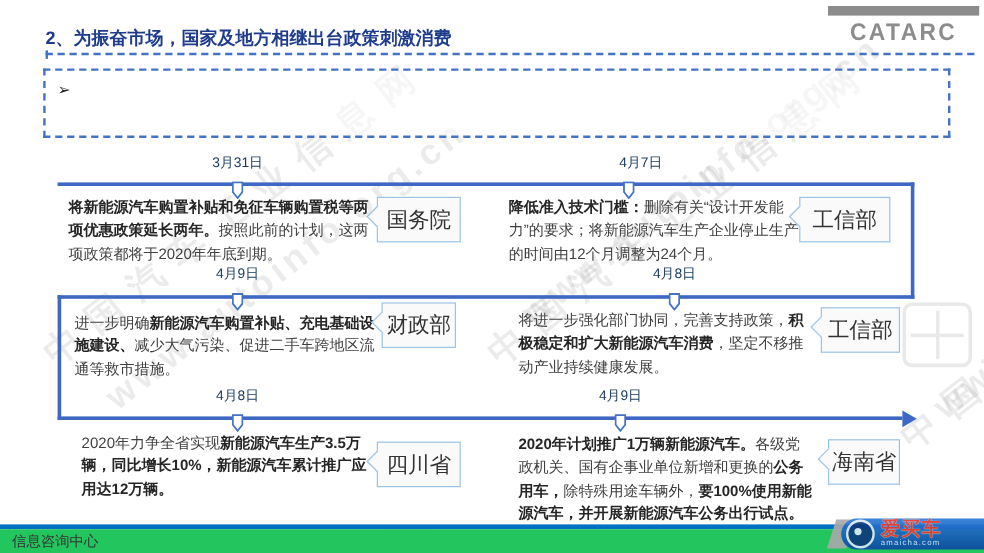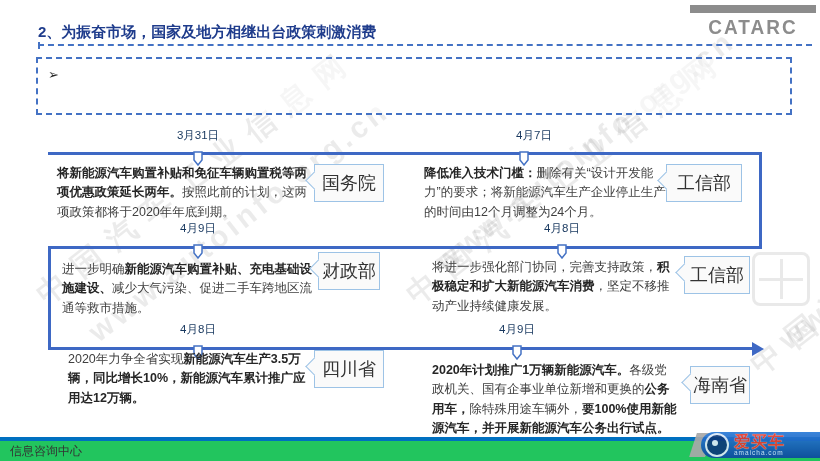--- a/index.html
+++ b/index.html
@@ -116,40 +116,40 @@
         <path d="M1 1 h8 v8 l-4 5 l-4 -5 z" fill="#fff" stroke="#4472c4" stroke-width="1.5"></path>
       </svg>
     <svg class="marker" style="left:512px;top:345px;" width="10" height="15">
         <path d="M1 1 h8 v8 l-4 5 l-4 -5 z" fill="#fff" stroke="#4472c4" stroke-width="1.5"></path>
       </svg>
 
     <p class="ev-text" style="left:57px;top:164px;width:254px;"><span class="b">将新能源汽车购置补贴和免征车辆购置税等两项优惠政策延长两年。</span><span>按照此前的计划，这两项政策都将于2020年年底到期。</span></p>
     <p class="ev-text" style="left:424px;top:164px;width:242px;"><span class="b">降低准入技术门槛：</span><span>删除有关“设计开发能力”的要求；将新能源汽车生产企业停止生产的时间由12个月调整为24个月。</span></p>
     <p class="ev-text" style="left:62px;top:260px;width:254px;"><span>进一步明确</span><span class="b">新能源汽车购置补贴、充电基础设施建设、</span><span>减少大气污染、促进二手车跨地区流通等救市措施。</span></p>
     <p class="ev-text" style="left:432px;top:258px;width:242px;"><span>将进一步强化部门协同，完善支持政策，</span><span class="b">积极稳定和扩大新能源汽车消费</span><span>，坚定不移推动产业持续健康发展。</span></p>
-    <p class="ev-text" style="left:68px;top:350px;width:246px;"><span>2020年力争全省实现</span><span class="b">新能源汽车生产3.5万辆，同比增长10%，新能源汽车累计推广应用达12万辆。</span></p>
+    <p class="ev-text" style="left:68px;top:360px;width:246px;"><span>2020年力争全省实现</span><span class="b">新能源汽车生产3.5万辆，同比增长10%，新能源汽车累计推广应用达12万辆。</span></p>
     <p class="ev-text" style="left:432px;top:361px;width:246px;"><span class="b">2020年计划推广1万辆新能源汽车。</span><span>各级党政机关、国有企事业单位新增和更换的</span><span class="b">公务用车，</span><span>除特殊用途车辆外，</span><span class="b">要100%使用新能源汽车，并开展新能源汽车公务出行试点。</span></p>
 
     <div class="callout" style="left:314px;top:164px;width:68px;height:36px;">
         <span class="tail"></span>
         <span>国务院</span>
       </div>
     <div class="callout" style="left:666px;top:164px;width:74px;height:36px;">
         <span class="tail"></span>
         <span>工信部</span>
       </div>
     <div class="callout" style="left:318px;top:252px;width:60px;height:36px;">
         <span class="tail"></span>
         <span>财政部</span>
       </div>
     <div class="callout" style="left:684px;top:256px;width:64px;height:36px;">
         <span class="tail"></span>
         <span>工信部</span>
       </div>
-    <div class="callout" style="left:314px;top:350px;width:68px;height:36px;">
+    <div class="callout" style="left:314px;top:368px;width:68px;height:36px;">
         <span class="tail"></span>
         <span>四川省</span>
       </div>
     <div class="callout" style="left:690px;top:366px;width:58px;height:36px;">
         <span class="tail"></span>
         <span>海南省</span>
       </div>
   </div>
 
   <div class="footer-line"></div>

